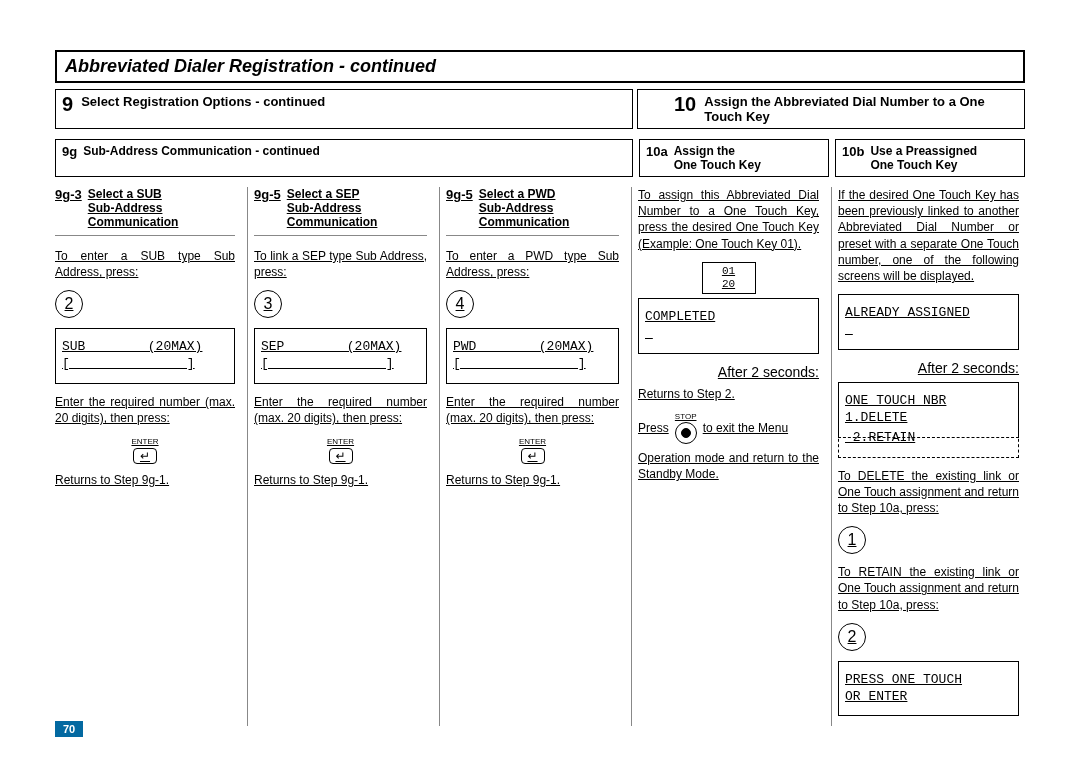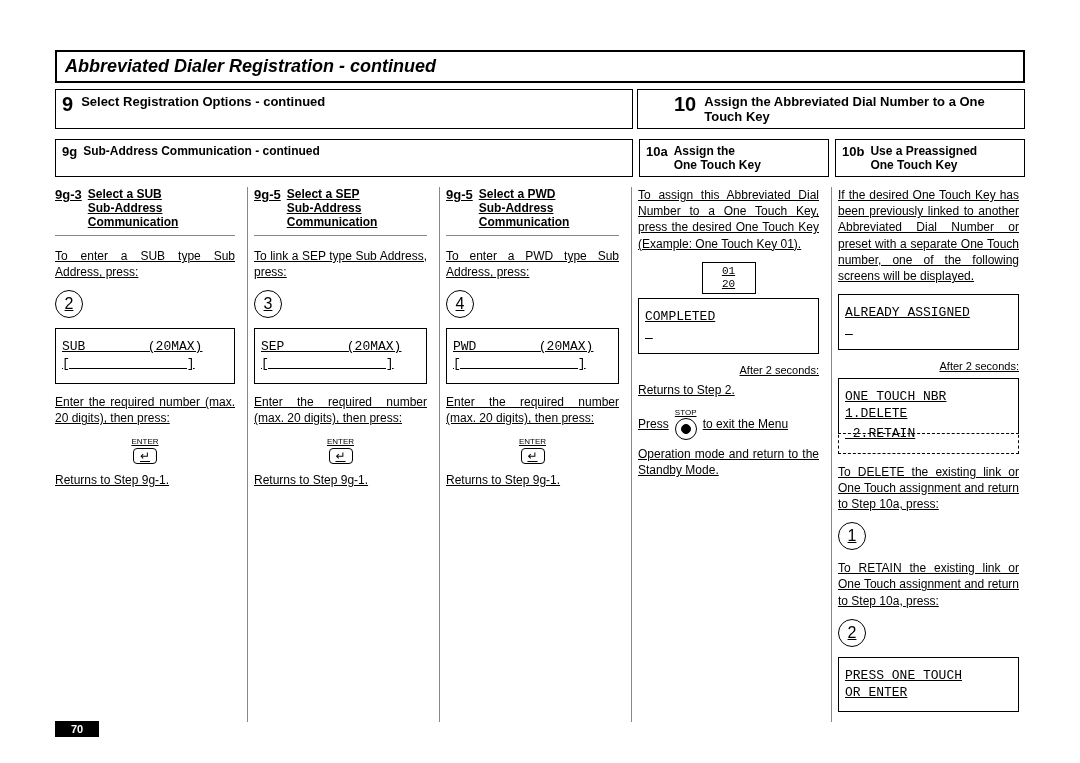--- a/index.html
+++ b/index.html
@@ -147,27 +147,27 @@
     width: 10px; height: 10px;
     border: 1px solid #000;
     border-radius: 50%;
     background:#000;
   }
   .pressline { display: flex; align-items: center; gap: 6px; margin-bottom: 6px; }
   .page-num {
     position: absolute;
     left: 55px;
     bottom: 26px;
-    background: #000000;
+    background: #0369a1;
     color: #fff;
     font-size: 11px;
     font-weight: bold;
-    padding: 2px 16px;
-  }
-  .right-align { text-align: right; font-size: 11px; margin-bottom:6px;}
+    padding: 2px 8px;
+  }
+  .right-align { text-align: right; font-size: 14px; margin-bottom:6px;}
   .centered { text-align:center; }
 </style>
 </head>
 <body>
 
 <div class="page">
 
   <div class="title-bar">Abbreviated Dialer Registration - continued</div>
 
   <div class="step-row">

